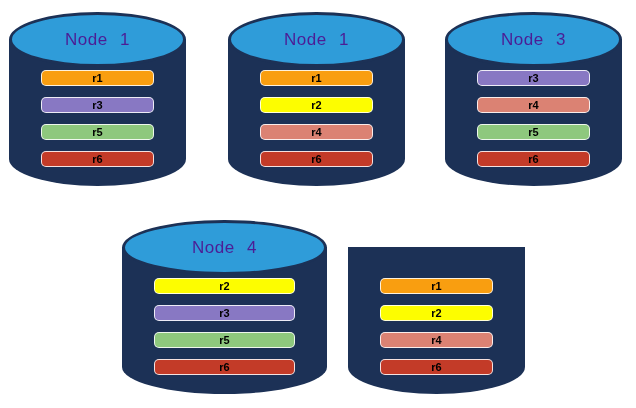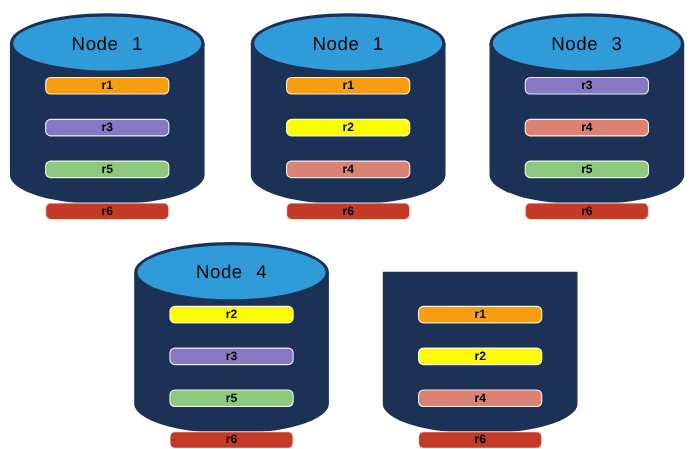--- a/index.html
+++ b/index.html
@@ -17,21 +17,21 @@
   }
   .cylinder {
     position: absolute;
     width: 177px;
     height: 174px;
   }
   
   .pos-0 { left: 9px;   top: 12px; }
   .pos-1 { left: 228px; top: 12px; }
   .pos-2 { left: 445px; top: 12px; text-decoration: underline; }
-  .pos-3 { left: 122px; top: 220px; }
+  .pos-3 { left: 122px; top: 220px; padding-left: 28px; }
   .pos-4 { left: 348px; top: 220px; }
 
   .cyl-body {
     position: absolute;
     left: 0; right: 0;
     top: 27px; bottom: 0;
     border-radius: 0 0 50% 50% / 0 0 27px 27px;
   }
   .cyl-top {
     position: absolute;
@@ -39,34 +39,34 @@
     top: 0;
     height: 55px;
     border-radius: 50%;
     box-sizing: border-box;
     border: 3px solid transparent;
     display: flex;
     align-items: center;
     justify-content: center;
   }
   .node-title {
-    color: #000000;
+    color: #4c1d95;
     font-size: 17px;
     letter-spacing: 0.5px;
     word-spacing: 7px;
     white-space: nowrap;
   }
   .bars {
     position: absolute;
     left: 32px;
     right: 32px;
     top: 58px;
     display: flex;
     flex-direction: column;
-    gap: 22px;
+    gap: 11px;
   }
   .bar {
     height: 14px;
     border-radius: 5px;
     border: 1px solid rgba(255,255,255,0.85);
     display: flex;
     align-items: center;
     justify-content: center;
   }
   .bar span {

